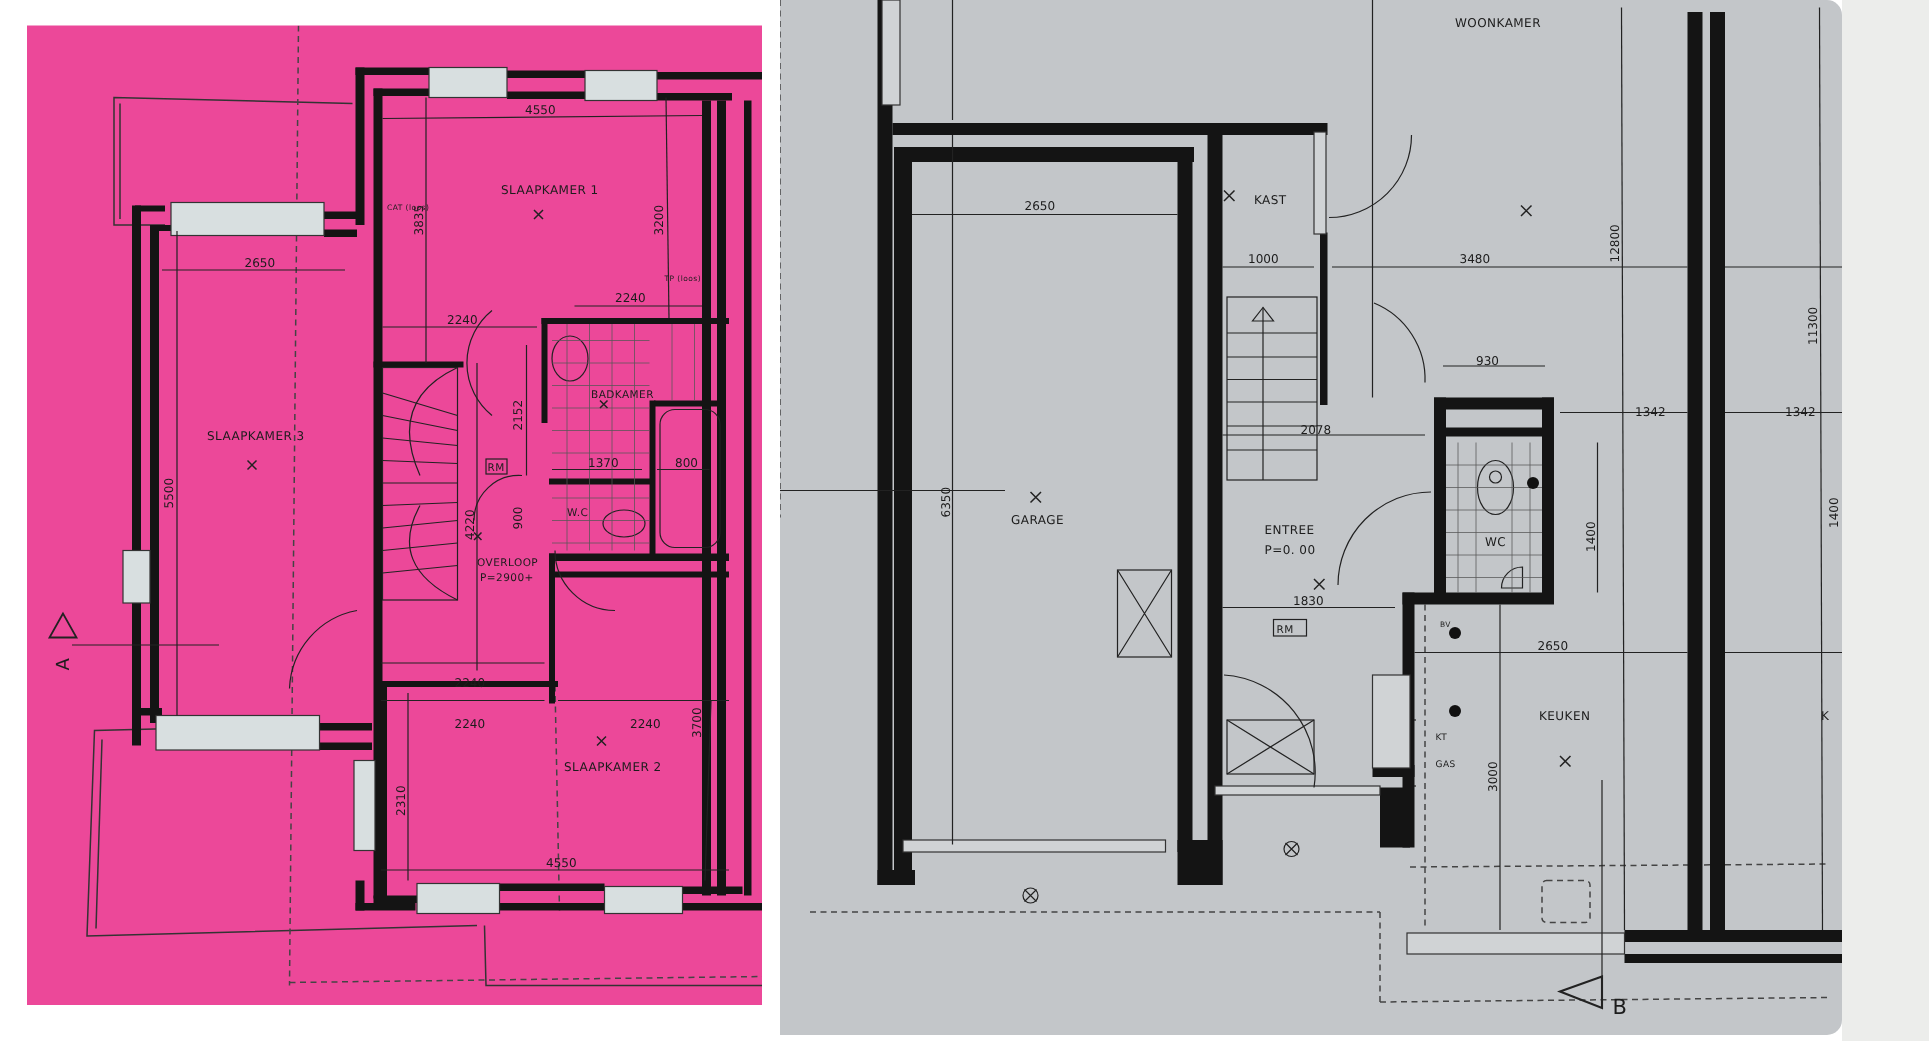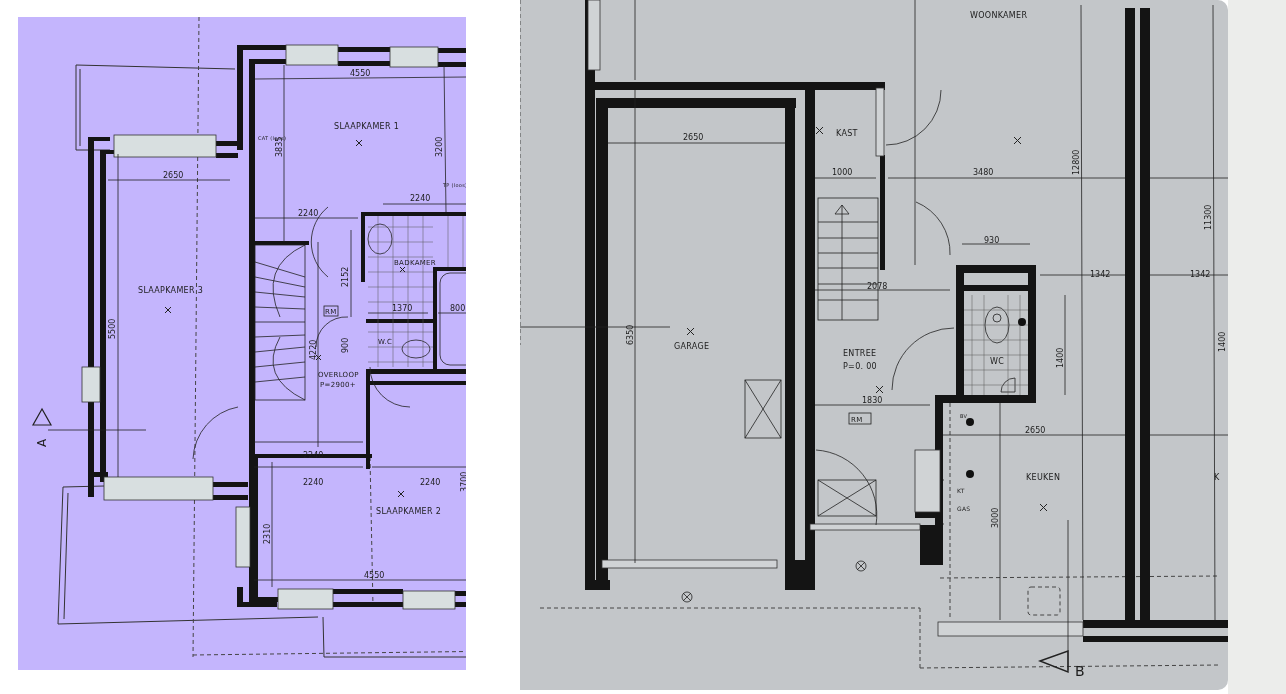--- a/index.html
+++ b/index.html
@@ -1,18 +1,18 @@
 <!DOCTYPE html>
 <html><head>
 <meta charset="utf-8">
 <style>
   html,body{margin:0;padding:0;background:#ffffff;}
   body{width:1286px;height:694px;position:relative;overflow:hidden;font-family:"DejaVu Sans",sans-serif;}
   .photo{position:absolute;overflow:hidden;}
-  #photo-left{left:18px;top:17px;width:448px;height:653px;background:#c4b5fd;}
+  #photo-left{left:18px;top:17px;width:490px;height:653px;background:#ec4899;}
   #photo-right{left:520px;top:0;width:708px;height:690px;background:#c3c6c9;border-radius:0 10px 10px 0;}
   #right-paper{position:absolute;left:1228px;top:0;width:58px;height:694px;background:#ecedeb;}
   svg{position:absolute;left:0;top:0;}
   .lbl{font-family:"DejaVu Sans",sans-serif;fill:#1c1c1c;}
   .dim{font-family:"DejaVu Sans",sans-serif;fill:#1c1c1c;font-size:8px;}
   .room{font-size:8px;letter-spacing:0.3px;}
 </style>
 </head>
 <body>
 

